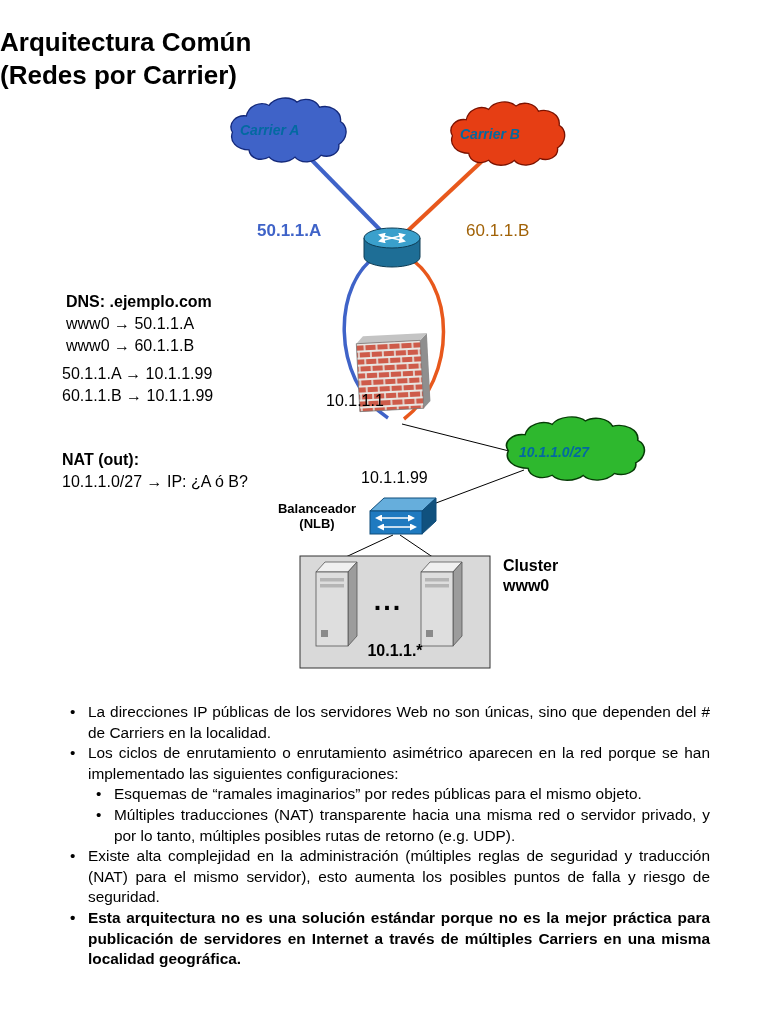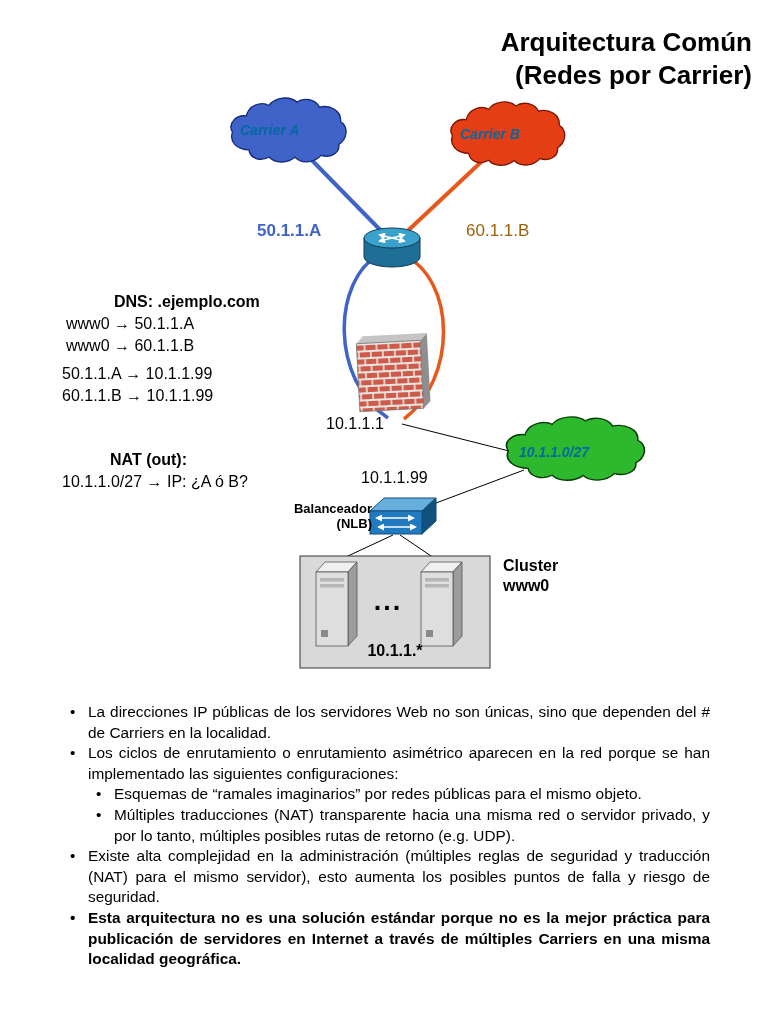--- a/index.html
+++ b/index.html
@@ -1,28 +1,28 @@
 <!DOCTYPE html>
 <html><head>
 <meta charset="utf-8">
 <style>
   html,body { margin:0; padding:0; background:#fff; }
   .page { position:relative; width:768px; height:1025px; background:#fff;
           font-family:"Liberation Sans", sans-serif; color:#000; overflow:hidden; }
   .abs { position:absolute; }
-  .title { left:0; right:16px; top:26px; text-align:right; font-size:26px;
+  .title { left:0; right:8px; top:26px; text-align:left; font-size:26px;
            font-weight:bold; line-height:33px; }
   .tblock { font-size:16px; line-height:22px; }
-  .tblock .hd { font-weight:bold;margin-left:48px; }
+  .tblock .hd { font-weight:bold; }
   .ipA { color:#3F63C8; font-weight:bold; font-size:17px; }
   .ipB { color:#a16207; font-weight:normal; font-size:17px; }
   .cloudlbl { color:#0369a1; font-weight:bold; font-style:italic; font-size:14px;
               text-align:left; }
   .small-ip { font-size:16px; }
-  .balancer { font-size:13px; font-weight:bold; text-align:right; line-height:15px; }
+  .balancer { font-size:13px; font-weight:bold; text-align:center; line-height:15px; }
   .cluster { font-size:16px; font-weight:bold; line-height:20px; }
   .dots { font-size:27px; font-weight:bold; text-align:center; letter-spacing:2px; }
   .srvip { font-size:16px; font-weight:bold; text-align:center; }
   .bullets { position:absolute; left:62px; width:648px; top:702px; font-size:15.4px;
              line-height:20.6px; text-align:justify; }
   .bullets ul { margin:0; padding:0; list-style:none; }
   .bullets li { padding-left:26px; position:relative; }
   .bullets li::before { content:"\2022"; position:absolute; left:8px; }
   .bullets li.bold { font-weight:bold; }
   svg.diagram { position:absolute; left:0; top:0; pointer-events:none; }
@@ -123,21 +123,21 @@
     <div>Arquitectura Común</div>
     <div>(Redes por Carrier)</div>
   </div>
 
   <div class="abs cloudlbl" style="left:240px;top:122px;width:96px">Carrier A</div>
   <div class="abs cloudlbl" style="left:460px;top:126px;width:96px">Carrier B</div>
   <div class="abs cloudlbl" style="left:519px;top:444px;width:112px">10.1.1.0/27</div>
 
   <div class="abs ipA" style="left:257px;top:221px">50.1.1.A</div>
   <div class="abs ipB" style="left:466px;top:221px">60.1.1.B</div>
-  <div class="abs small-ip" style="left:326px;top:415px">10.1.1.1</div>
+  <div class="abs small-ip" style="left:326px;top:392px">10.1.1.1</div>
   <div class="abs small-ip" style="left:361px;top:469px">10.1.1.99</div>
 
   <div class="abs balancer" style="left:262px;top:501px;width:110px">
     <div>Balanceador</div>
     <div>(NLB)</div>
   </div>
 
   <div class="abs cluster" style="left:503px;top:556px;width:84px">
     <div>Cluster</div>
     <div>www0</div>

